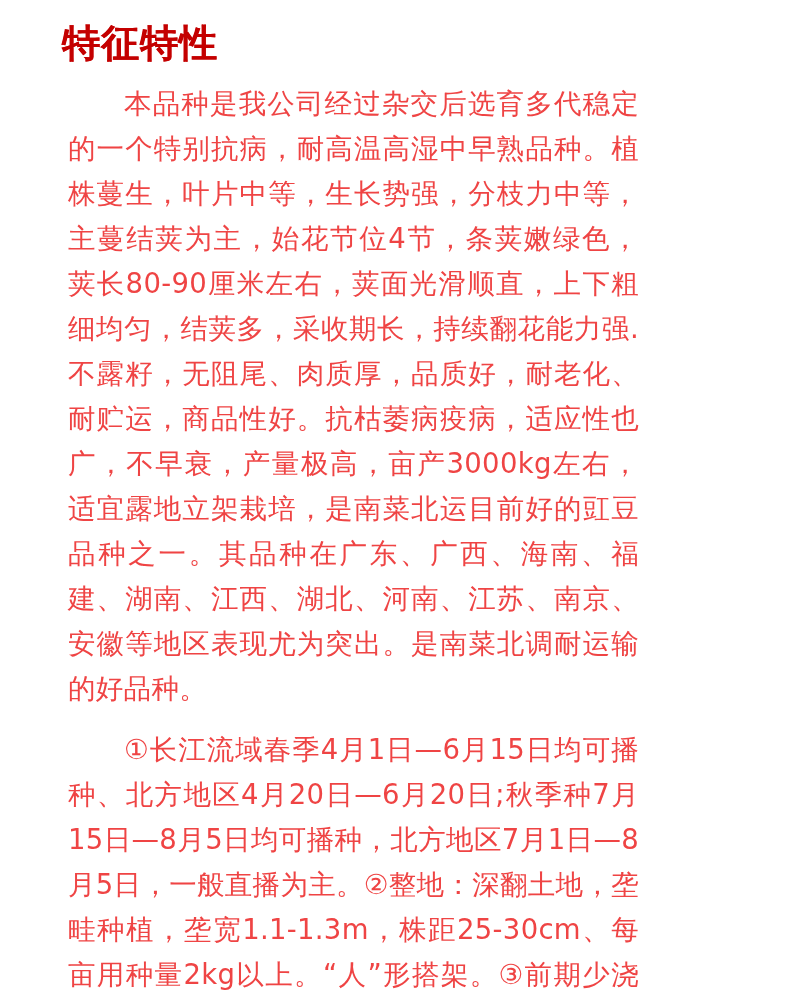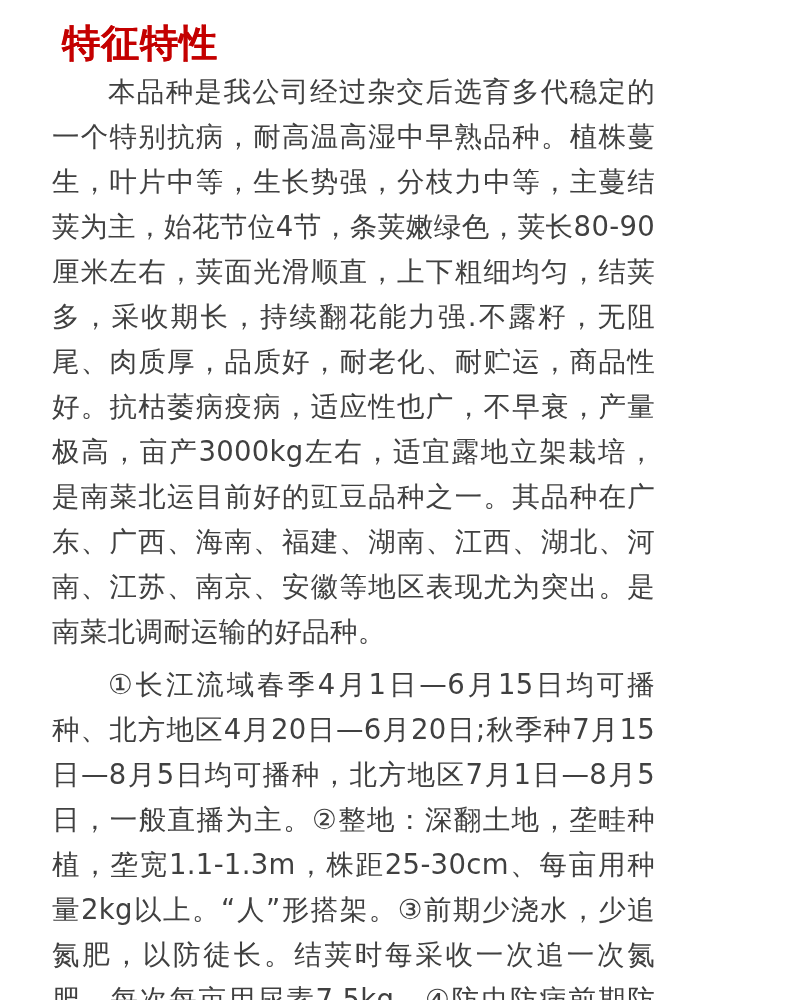--- a/index.html
+++ b/index.html
@@ -28,27 +28,27 @@
     color: #c40000;
     font-weight: bold;
     font-size: 38px;
     line-height: 1.12;
     letter-spacing: 1px;
     margin: 0 0 4px 10px;
     text-shadow: 0.5px 0 0 #c40000;
     font-family: "DejaVu Serif", "Liberation Serif", serif;
   }
   .section-body {
-    color: #404040;
+    color: #ef4444;
     font-size: 27.5px;
     line-height: 45px;
     text-align: justify;
     text-justify: inter-character;
     letter-spacing: 0.3px;
-    margin: 0;
+    margin: 16px;
     text-indent: 56px;
     font-family: "DejaVu Sans", "Liberation Sans", sans-serif;
   }
   #features-body {
     margin-bottom: 8px;
   }
   #cultivation-title {
     margin-top: 2px;
   }
   #cultivation-body {

